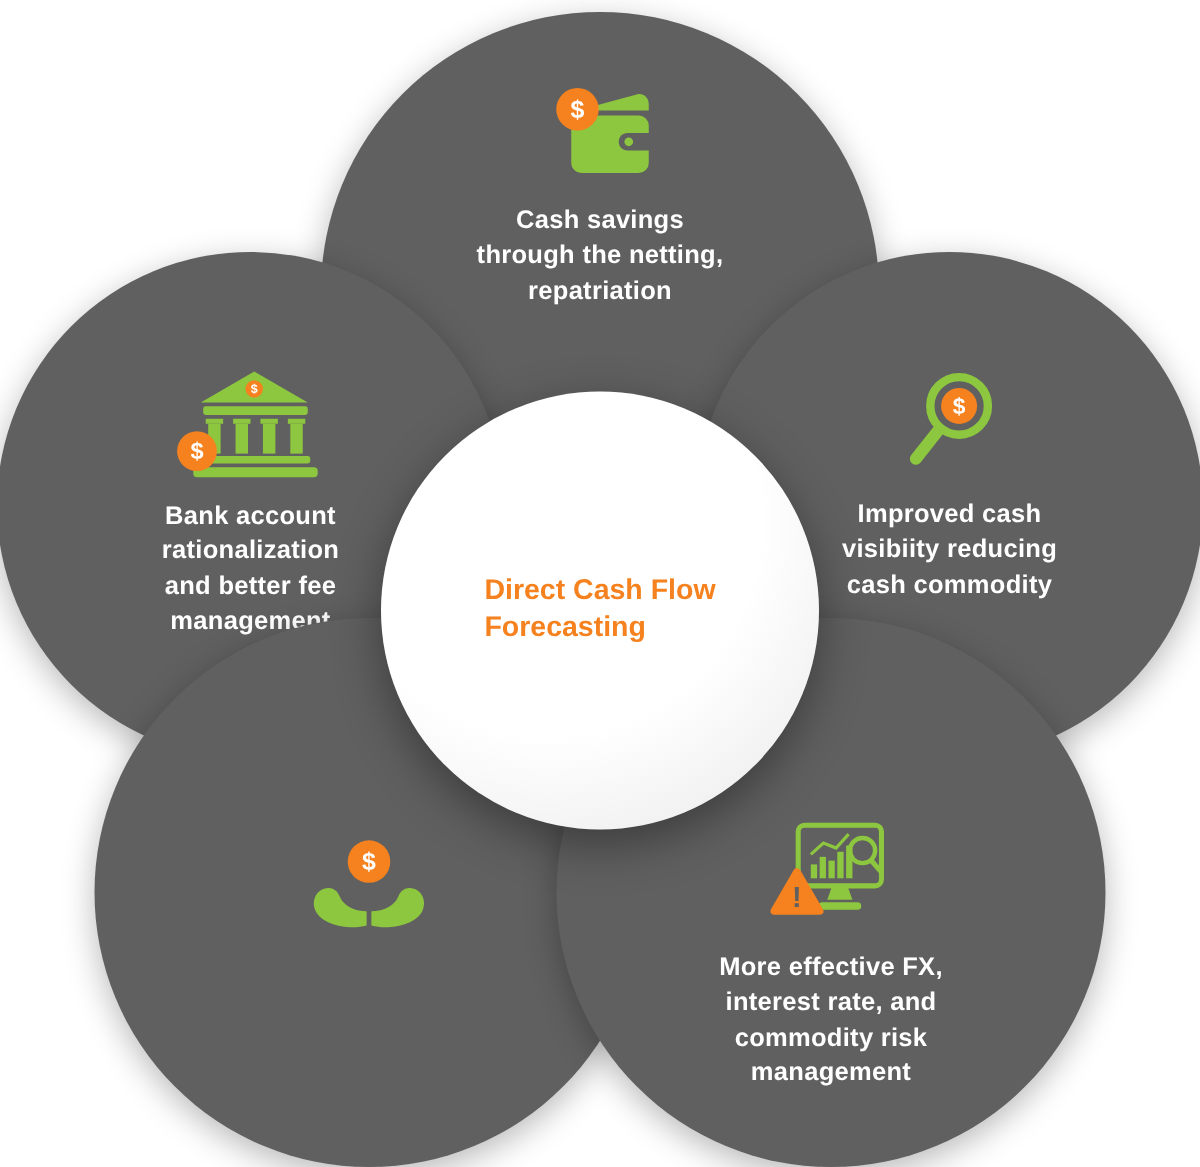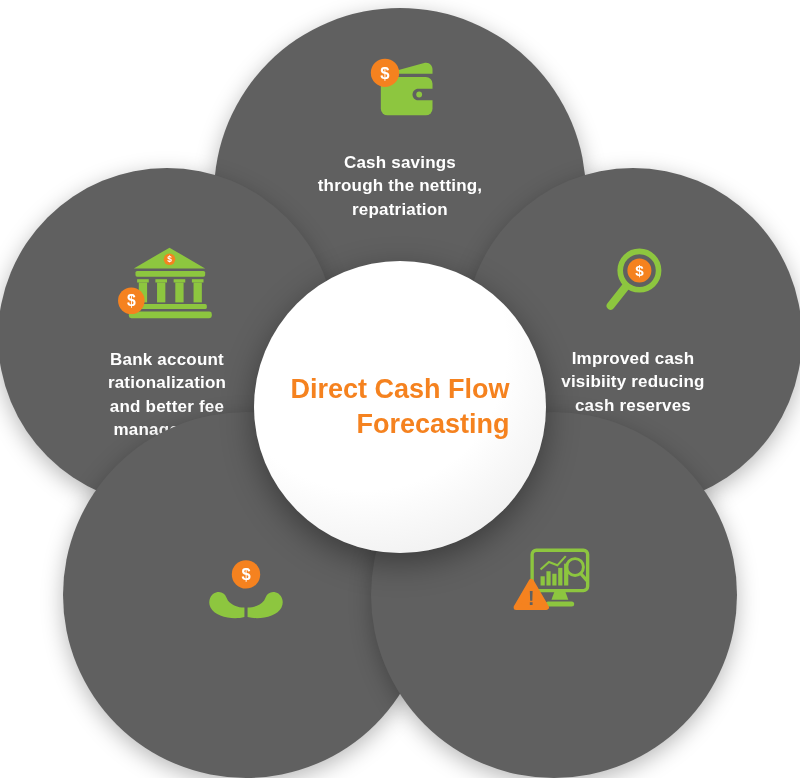--- a/index.html
+++ b/index.html
@@ -19,43 +19,43 @@
     align-items:center;
     box-sizing:border-box;
   }
   .petal-top{left:214px;top:8px;width:372px;height:372px;padding-top:44px;}
   .petal-left{left:-2px;top:168px;width:338px;height:338px;padding-top:78px;}
   .petal-right{left:464px;top:168px;width:338px;height:338px;padding-top:76px;}
   .petal-bl{left:63px;top:412px;width:366px;height:366px;padding-top:140px;}
   .petal-br{left:371px;top:412px;width:366px;height:366px;padding-top:134px;}
   .petal-icon{flex:0 0 auto;display:flex;align-items:center;justify-content:center;}
   .petal-text{
-    margin-top:29px;
+    margin-top:13px;
     color:#ffffff;
     font-size:17px;
     font-weight:600;
     line-height:1.38;
     text-align:center;
     white-space:pre-line;
     letter-spacing:0.2px;
   }
   .center-circle{
     position:absolute;
     left:254px;top:261px;width:292px;height:292px;
     border-radius:50%;
     background:radial-gradient(circle at 38% 30%, #ffffff 0%, #ffffff 52%, #f0f0f0 82%, #e1e1e1 100%);
     box-shadow:0 10px 32px rgba(0,0,0,0.38);
     display:flex;align-items:center;justify-content:center;
   }
   .center-title{
     color:#f5821f;
-    font-size:27px;
+    font-size:19px;
     font-weight:700;
     line-height:1.3;
-    text-align:right;
+    text-align:left;
     white-space:pre-line;
   }
   svg text{font-family:"Liberation Sans", sans-serif;}
 </style>
 </head>
 <body>
 
 <div class="stage">
 
   <div class="petal petal-top">
@@ -105,21 +105,21 @@
     <div class="petal-icon">
       <svg viewBox="0 0 90 92" width="72" height="74" aria-hidden="true">
         <circle cx="53" cy="33" r="24" fill="none" stroke="#8dc63f" stroke-width="7"></circle>
         <line x1="36" y1="53" x2="17" y2="77" stroke="#8dc63f" stroke-width="10" stroke-linecap="round"></line>
         <circle cx="53" cy="33" r="15" fill="#f5821f"></circle>
         <text x="53" y="40" text-anchor="middle" font-size="19" font-weight="bold" fill="#ffffff">$</text>
       </svg>
     </div>
     <div class="petal-text">Improved cash
 visibiity reducing
-cash reserves</div>
+cash commodity</div>
   </div>
 
   <div class="petal petal-bl">
     <div class="petal-icon">
       <svg viewBox="0 0 104 88" width="82" height="70" aria-hidden="true">
         <circle cx="52" cy="28" r="18" fill="#f5821f"></circle>
         <text x="52" y="35" text-anchor="middle" font-size="21" font-weight="bold" fill="#ffffff">$</text>
         <path d="M50 82 C36 86 13 82 7 70 C3 62 7 53 14 51 C20 49 25 52 27 57 L29 61 C34 67 41 70 50 70 Z" fill="#8dc63f"></path>
         <path d="M54 82 C68 86 91 82 97 70 C101 62 97 53 90 51 C84 49 79 52 77 57 L75 61 C70 67 63 70 54 70 Z" fill="#8dc63f"></path>
       </svg>
@@ -137,20 +137,24 @@
         <rect x="64" y="21" width="5" height="26" fill="#8dc63f"></rect>
         <polyline points="36,28 46,19 56,23 66,12" fill="none" stroke="#8dc63f" stroke-width="2.5"></polyline>
         <circle cx="77" cy="25" r="10" fill="none" stroke="#8dc63f" stroke-width="3.5"></circle>
         <line x1="84" y1="33" x2="91" y2="41" stroke="#8dc63f" stroke-width="4" stroke-linecap="round"></line>
         <polygon points="53,53 65,53 69,64 49,64" fill="#8dc63f"></polygon>
         <rect x="42" y="66" width="34" height="6" rx="3" fill="#8dc63f"></rect>
         <path d="M25 42 L43 73 L7 73 Z" fill="#f5821f" stroke="#f5821f" stroke-width="6" stroke-linejoin="round"></path>
         <text x="25" y="70" text-anchor="middle" font-size="23" font-weight="bold" fill="#606060">!</text>
       </svg>
     </div>
+    <div class="petal-text">More effective FX,
+interest rate, and
+commodity risk
+management</div>
   </div>
 
   <div class="center-circle">
     <div class="center-title">Direct Cash Flow
 Forecasting</div>
   </div>
 
 </div>
 
 </body></html>

